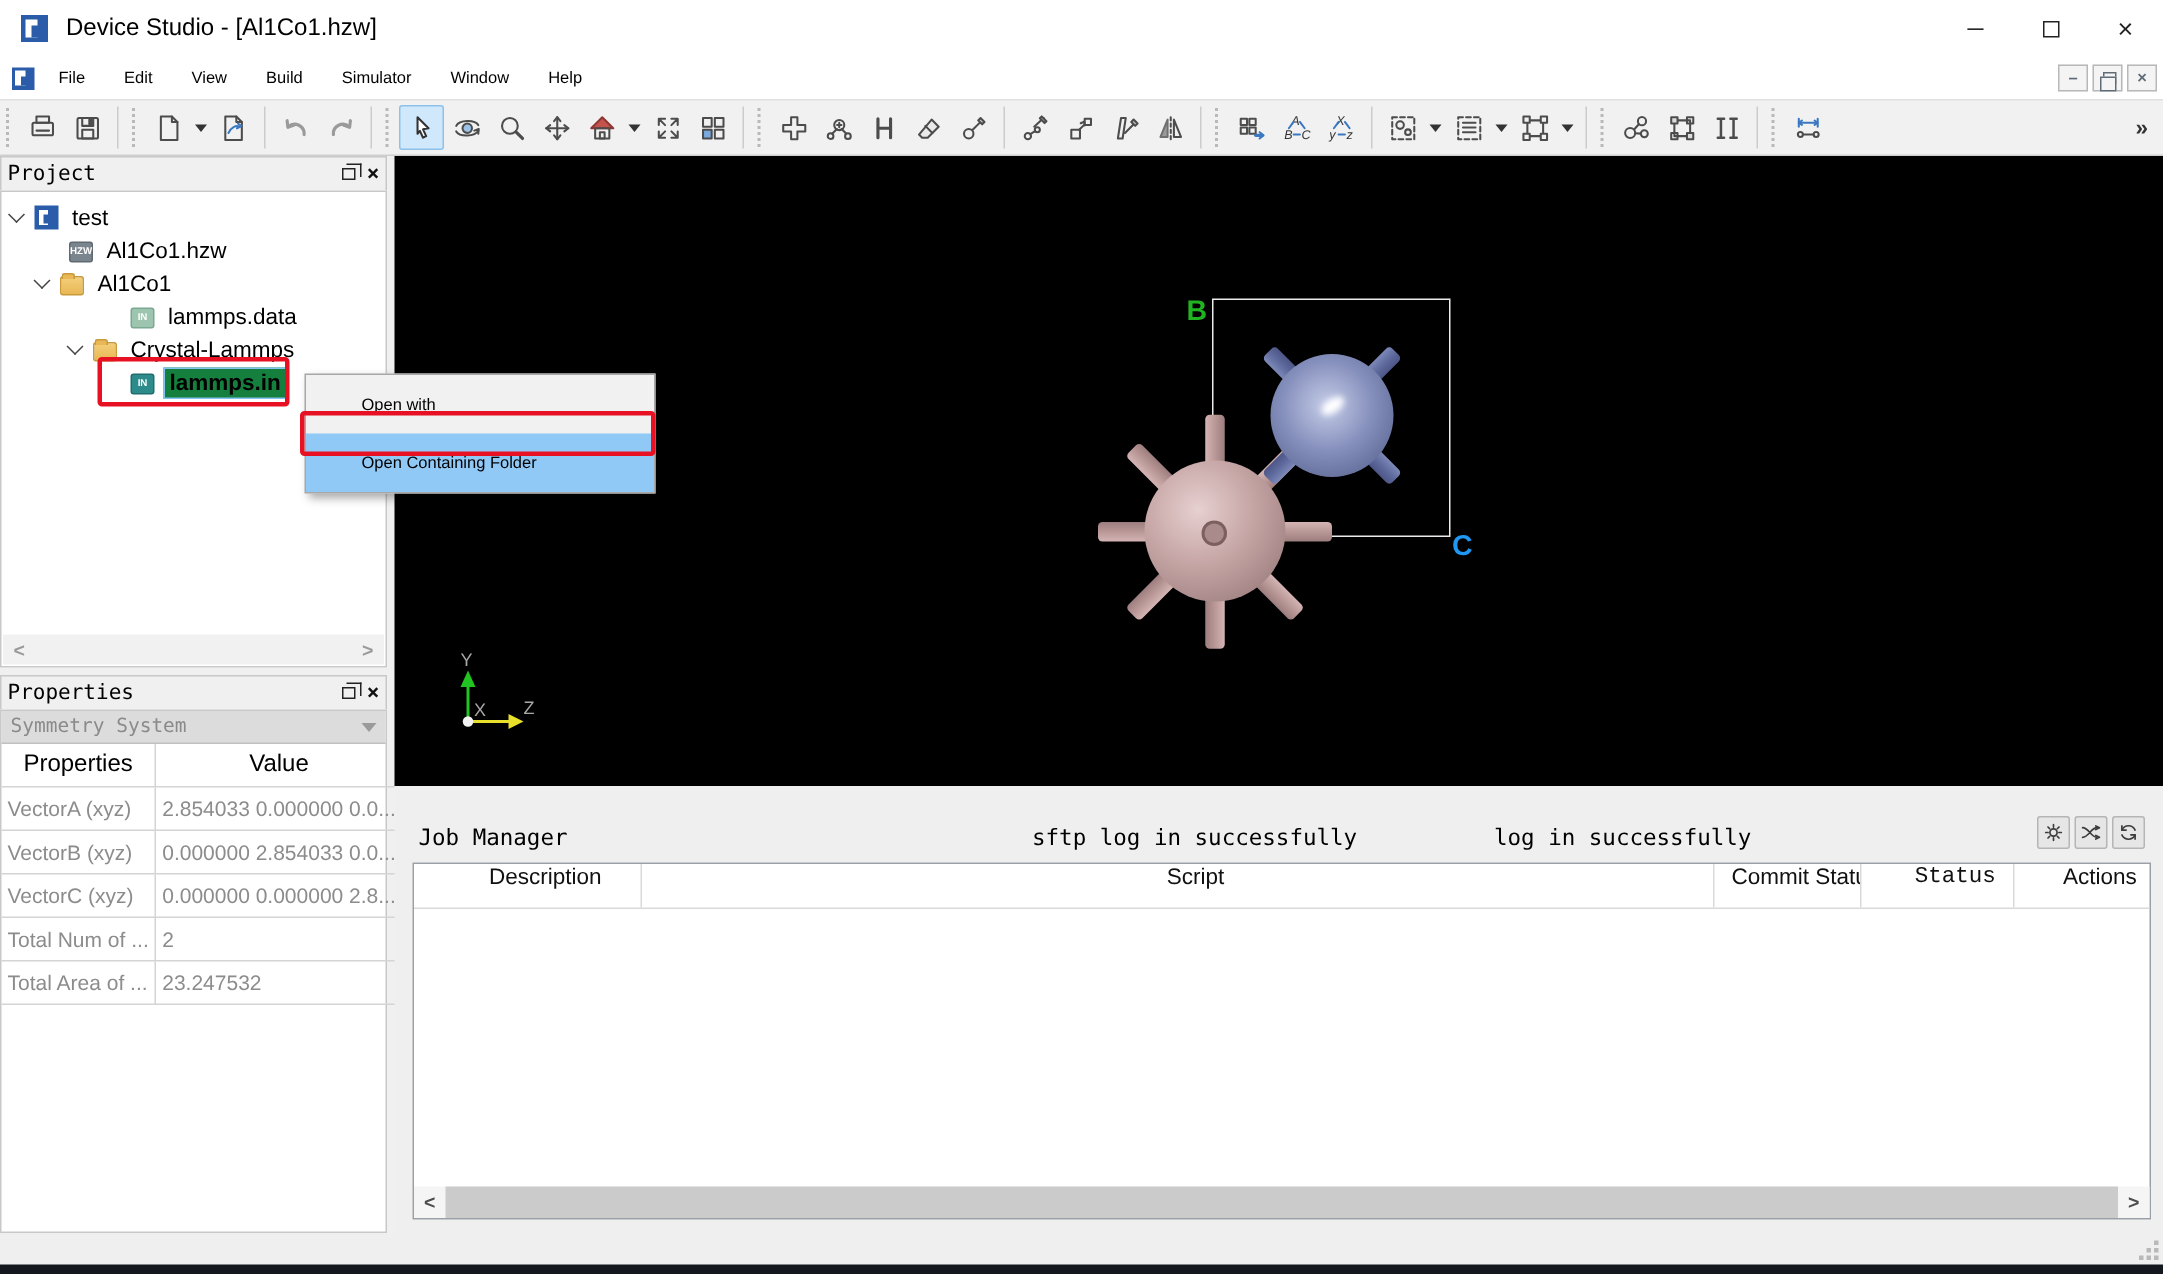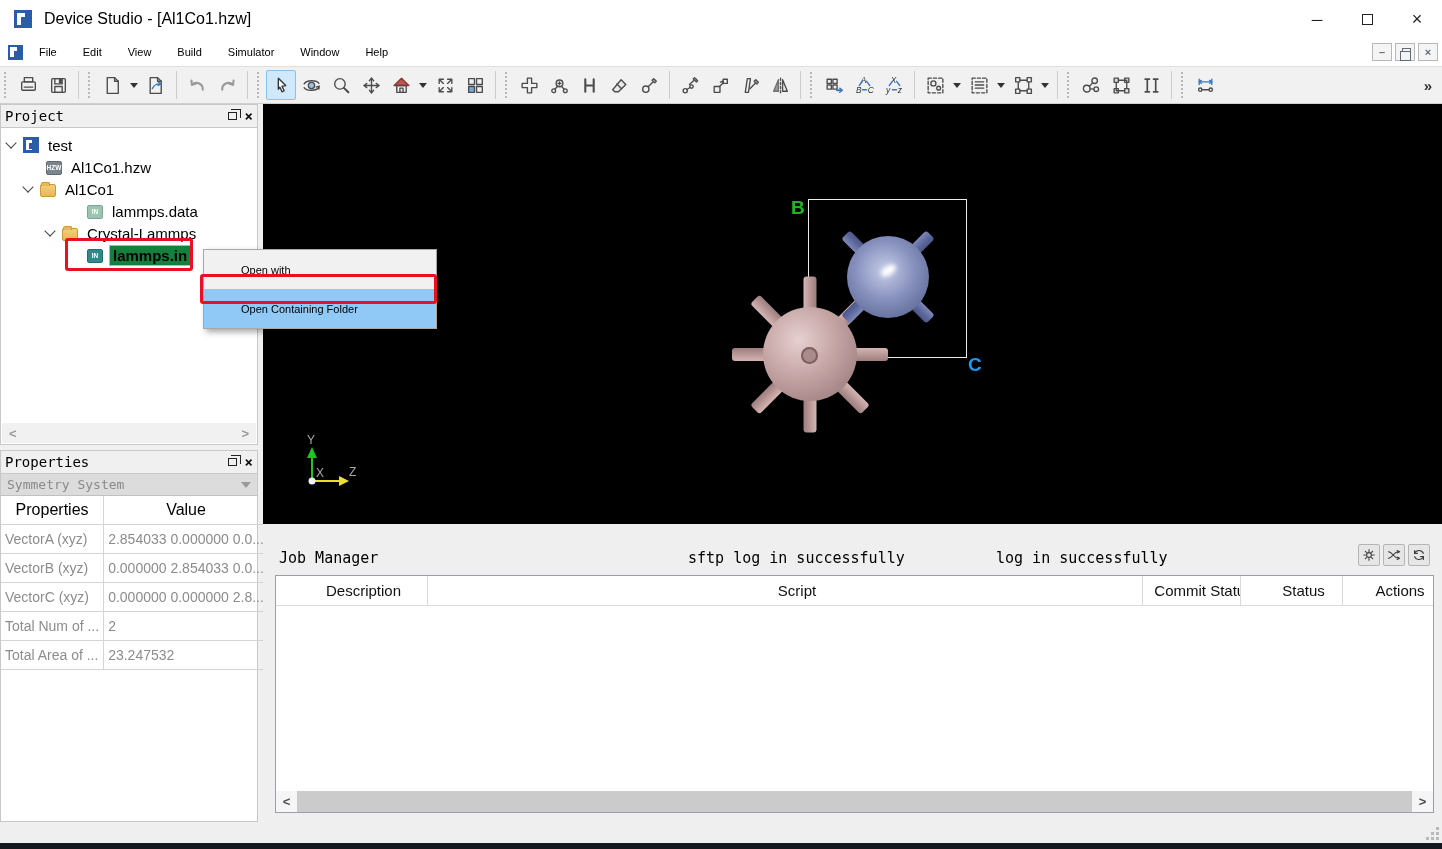--- a/index.html
+++ b/index.html
@@ -99,21 +99,21 @@
   .job-panel { position:absolute; left:263px; top:524px; width:1179px; height:298px; background:#efefef; }
   .job-header { position:absolute; left:0; top:22px; width:100%; height:24px; display:flex; align-items:center; font-family:"DejaVu Sans Mono", monospace; font-size:15px; color:#000; }
   .job-title { margin-left:16px; }
   .job-status-1 { position:absolute; left:392px;margin-left:33px; }
   .job-status-2 { position:absolute; left:733px; }
   .job-icons { position:absolute; right:12px; top:-2px; display:flex; gap:3px; }
   .job-icon-btn { width:22px; height:22px; background:#e6e6e6; border:1px solid #b5b5b5; border-radius:2px; display:flex; align-items:center; justify-content:center; }
   .job-icon-btn svg { width:16px; height:16px; stroke:#3c3c3c; fill:none; stroke-width:1.4; stroke-linecap:round; stroke-linejoin:round; }
   .job-table { position:absolute; left:12px; top:51px; width:1159px; height:238px; background:#fff; border:1px solid #9aa0a6; }
   .job-thead { display:flex; height:30px; border-bottom:1px solid #d9d9d9; font-size:15px; }
-  .job-th { display:flex; align-items:center; justify-content:center; border-right:1px solid #d9d9d9; overflow:hidden;padding-left:24px; }
+  .job-th { display:flex; align-items:flex-start; justify-content:center; border-right:1px solid #d9d9d9; overflow:hidden;padding-left:24px; }
   .job-th span { white-space:nowrap; }
   .job-th:last-child { border-right:none; }
   .job-hscroll { position:absolute; left:0px; right:0px; bottom:0px; height:21px; background:#f5f5f5; display:flex; align-items:center; }
   .job-hscroll .arrow { width:21px; text-align:center; font-size:13px; font-weight:bold; color:#4c4c4c; }
   .job-hscroll .thumb { flex:1; height:21px; background:#cbcbcb; }
 
   
   .statusbar { position:absolute; left:0; top:822px; width:1442px; height:21px; background:#efefef; }
   .size-grip { position:absolute; right:3px; bottom:3px; width:14px; height:14px;
     background:
@@ -572,21 +572,21 @@
     <div class="job-thead">
       <div class="job-th" style="width:152px;">
           <span>Description</span>
         </div>
       <div class="job-th" style="width:715px;">
           <span>Script</span>
         </div>
       <div class="job-th" style="width:98px;">
           <span>Commit Status</span>
         </div>
-      <div class="job-th" style="width:102px;">
+      <div class="job-th" style="width:102px;font-family:Liberation Mono, monospace;">
           <span>Status</span>
         </div>
       <div class="job-th" style="flex:1;">
           <span>Actions</span>
         </div>
     </div>
     <div class="job-hscroll">
       <span class="arrow">&lt;</span>
       <span class="thumb"></span>
       <span class="arrow">&gt;</span>

